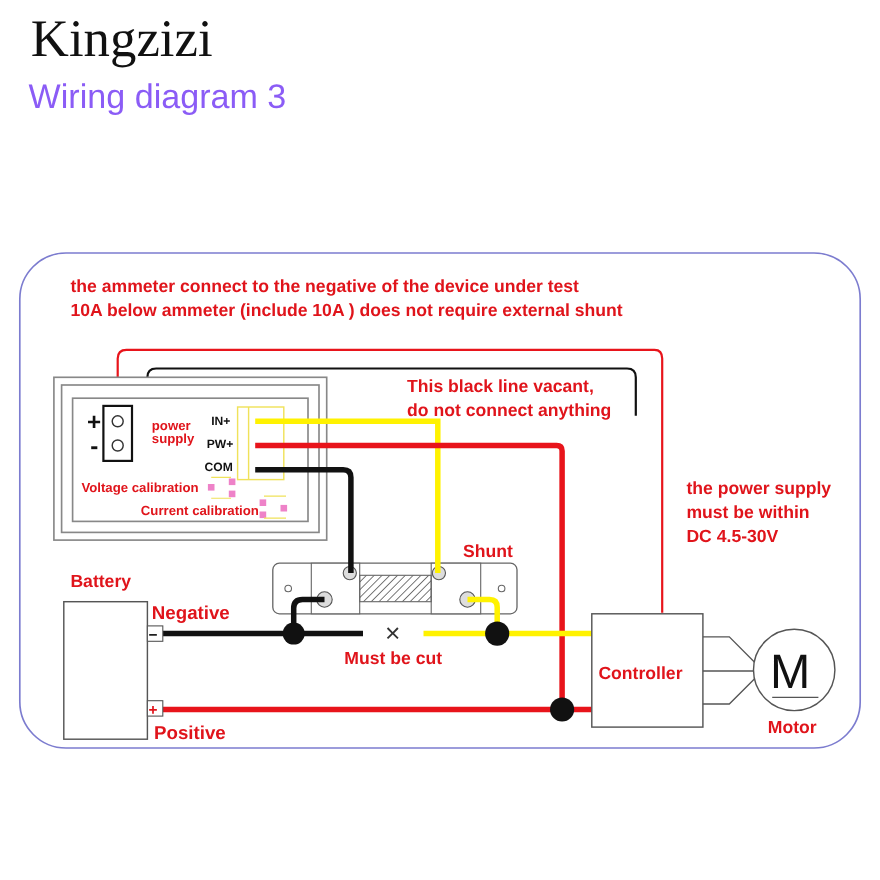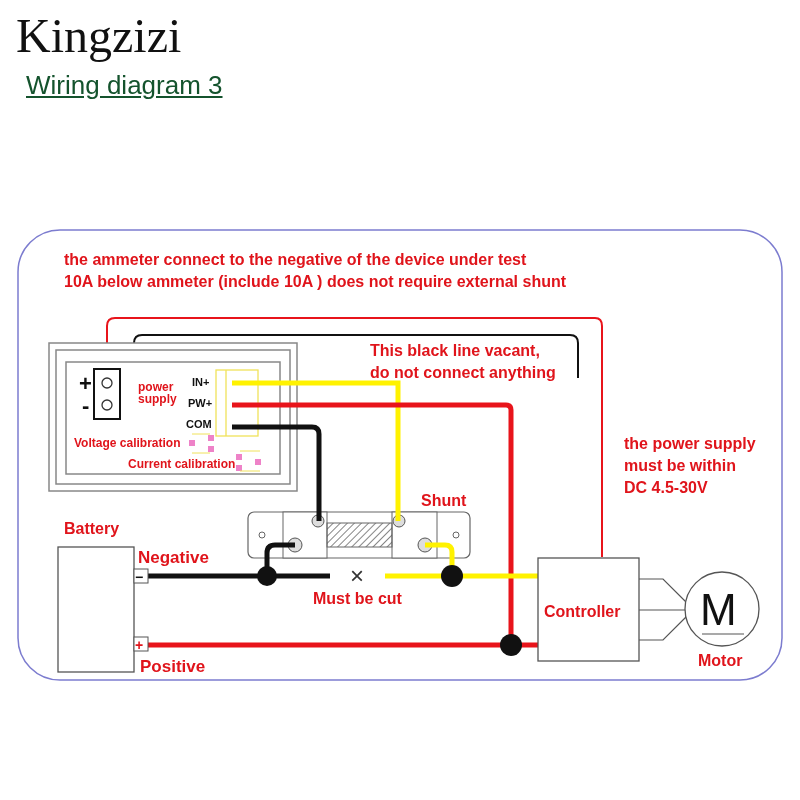--- a/index.html
+++ b/index.html
@@ -1,18 +1,18 @@
 <!DOCTYPE html>
 <html><head>
 <meta charset="utf-8">
 <style>
   html, body { margin:0; padding:0; background:#ffffff; }
   body { width:800px; height:800px; position:relative; overflow:hidden; font-family:"Liberation Sans", sans-serif; }
-  .brand { position:absolute; left:16px; top:12px; font-family:"Liberation Serif", serif; font-size:48px; color:#111; line-height:1; }
-  .subtitle { position:absolute; left:26px; top:72px; font-size:26px; color:#14532d; line-height:1;text-decoration:underline; }
+  .brand { position:absolute; left:28px; top:12px; font-family:"Liberation Serif", serif; font-size:48px; color:#111; line-height:1; }
+  .subtitle { position:absolute; left:26px; top:72px; font-size:31px; color:#8b5cf6; line-height:1; }
   svg { position:absolute; left:0; top:0; }
   .lbl { font-family:"Liberation Sans", sans-serif; font-weight:bold; fill:#e0141b; }
   .blk { font-family:"Liberation Sans", sans-serif; font-weight:bold; fill:#111; }
 </style>
 </head>
 <body>
 
 <div class="brand">Kingzizi</div>
 <div class="subtitle">Wiring diagram 3</div>
 

